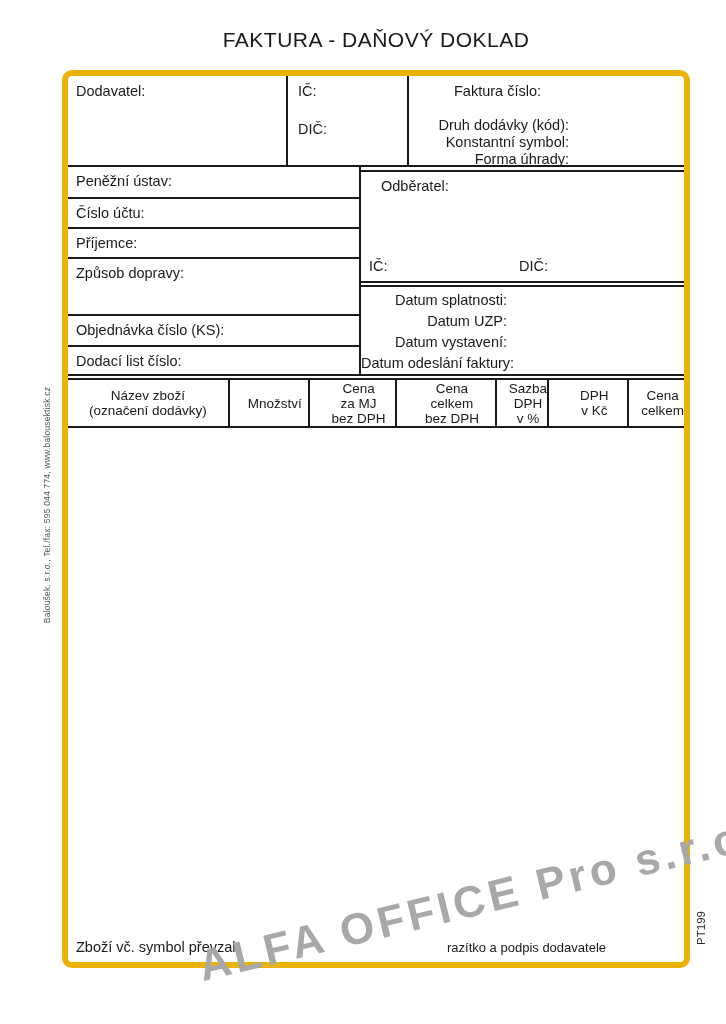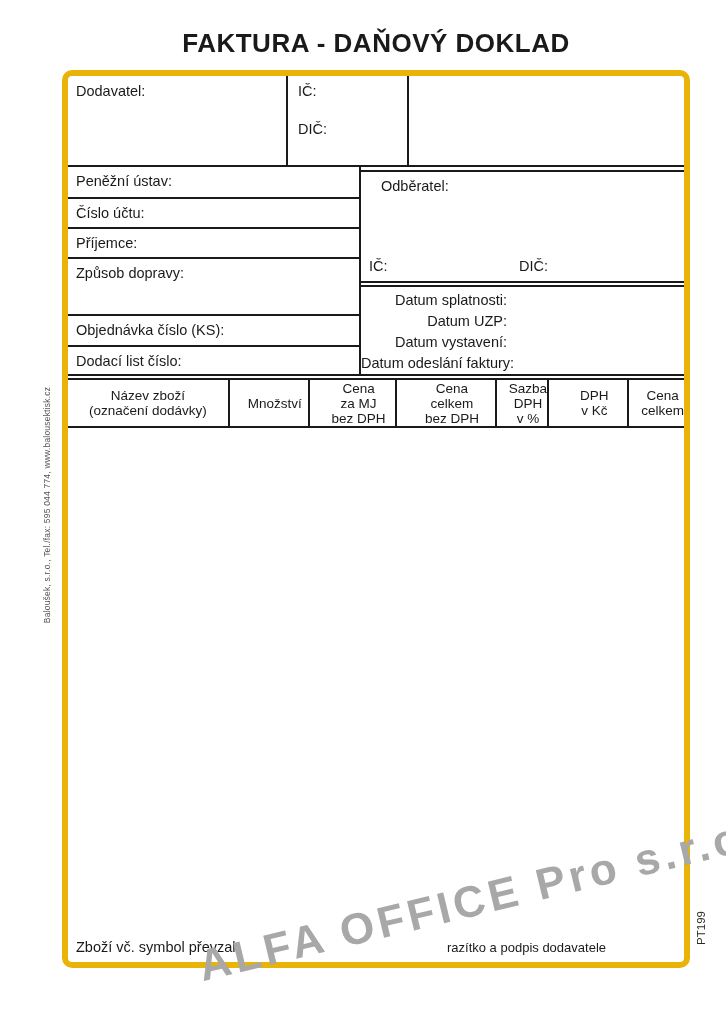--- a/index.html
+++ b/index.html
@@ -2,21 +2,21 @@
 <html><head>
 <meta charset="utf-8">
 <style>
   html,body{margin:0;padding:0;}
   body{
     width:726px;height:1024px;background:#ffffff;position:relative;overflow:hidden;
     font-family:"Liberation Sans","DejaVu Sans",sans-serif;color:#1a1a1a;
   }
   .title{
     position:absolute;left:62px;top:28px;width:628px;text-align:center;
-    font-size:26px;font-weight:bold;letter-spacing:.5px;white-space:nowrap;
+    font-size:21px;font-weight:normal;letter-spacing:.5px;white-space:nowrap;
   }
   .form{
     position:absolute;left:62px;top:70px;width:628px;height:898px;
     border:6px solid #eab308;border-radius:10px;box-sizing:border-box;
     display:flex;flex-direction:column;background:#fff;
   }
   .sec-top{height:91px;display:flex;border-bottom:2px solid #1a1a1a;box-sizing:border-box;}
   .cell{box-sizing:border-box;font-size:14.5px;}
   .cell-supplier{width:220px;border-right:2px solid #1a1a1a;padding:7px 8px 0;}
   .cell-icdic{width:121px;border-right:2px solid #1a1a1a;padding:7px 0 0 10px;position:relative;}
@@ -82,20 +82,27 @@
 
 <div class="form">
 
   <div class="sec-top">
     <div class="cell cell-supplier">
       <span>Dodavatel:</span>
     </div>
     <div class="cell cell-icdic">
       <span>IČ:</span>
       <span class="dic-label">DIČ:</span>
+    </div>
+    <div class="cell cell-meta">
+      <div class="meta-line meta-invoice">Faktura číslo:</div>
+      <div class="meta-gap"></div>
+      <div class="meta-line meta-rest">Druh dodávky (kód):</div>
+      <div class="meta-line meta-rest">Konstantní symbol:</div>
+      <div class="meta-line meta-rest">Forma úhrady:</div>
     </div>
   </div>
 
   <div class="sec-mid">
     <div class="mid-left">
       <div class="frow r1">
         <span>Peněžní ústav:</span>
       </div>
       <div class="frow r2">
         <span>Číslo účtu:</span>

